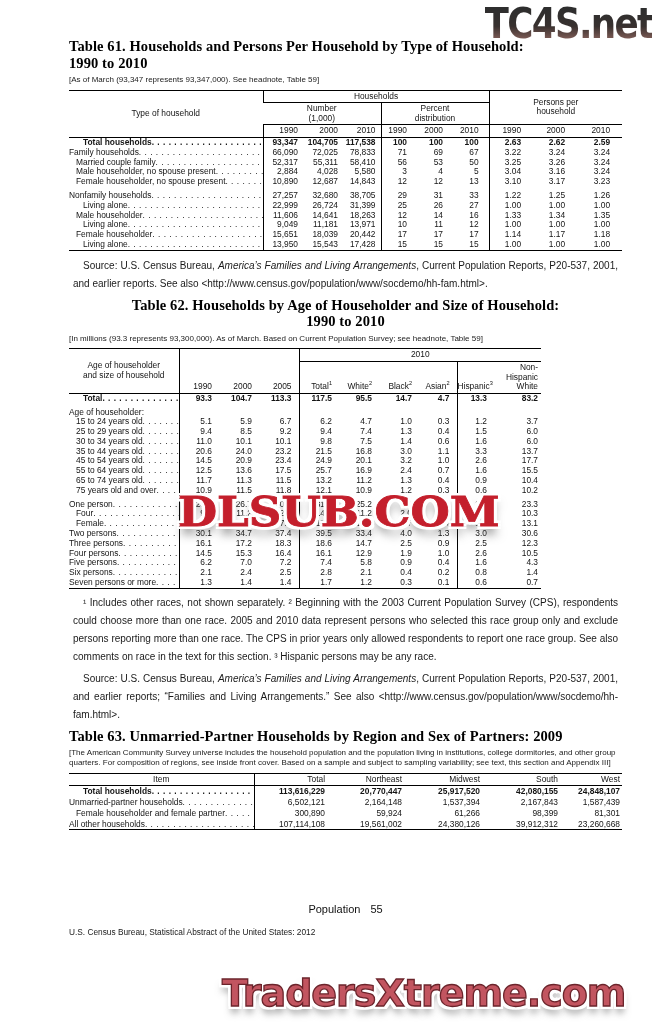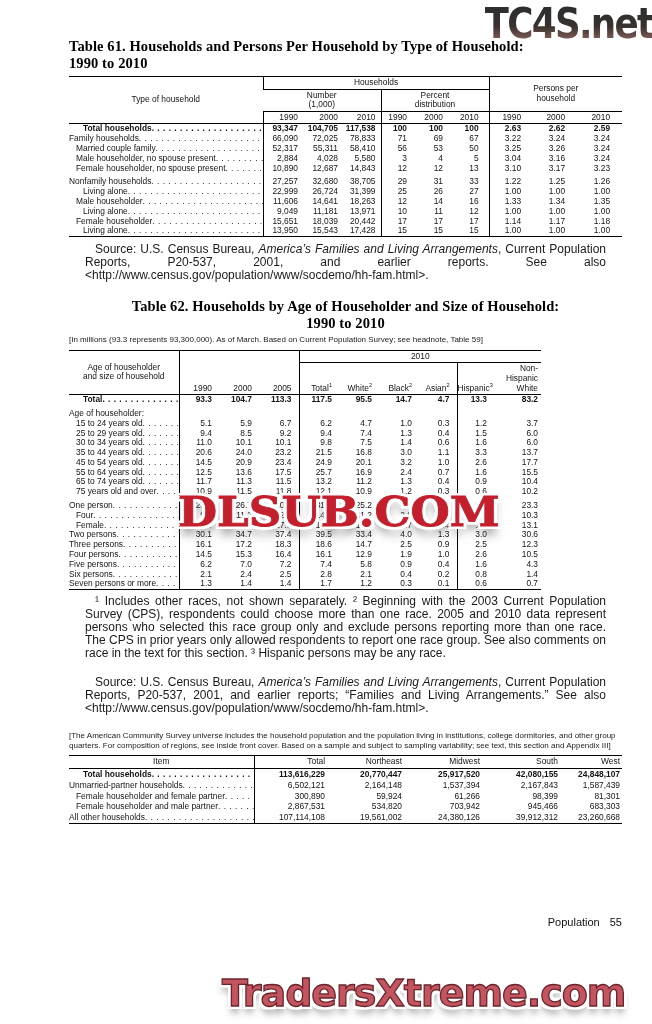--- a/index.html
+++ b/index.html
@@ -3,21 +3,21 @@
 <meta charset="utf-8">
 <style>
   html,body{margin:0;padding:0;background:#888;}
   .page{position:relative;width:652px;height:1024px;background:#fff;overflow:hidden;
         font-family:"Liberation Sans",sans-serif;color:#141414;margin:0 auto;}
   .content{position:absolute;left:69px;top:0;width:553px;}
 
   h2.tbl-title{font-family:"Liberation Serif",serif;font-weight:bold;font-size:14.5px;
     line-height:16.5px;margin:0;color:#000;white-space:pre-line;letter-spacing:.1px;}
   .headnote{font-size:8px;line-height:9.6px;margin:4px 0 0 0;color:#1a1a1a;}
-  .note,.source{font-size:12px;line-height:13px;margin:16px;text-align:justify;text-indent:10px;color:#1a1a1a;}
+  .note,.source{font-size:10px;line-height:18px;margin:4px;text-align:justify;text-indent:10px;color:#1a1a1a;}
   .source{margin-top:6px;}
   .note{margin-top:5px;}
   .source.tight{margin-top:1px;}
 
   .ctable{border-collapse:collapse;table-layout:fixed;width:100%;
     border-top:1px solid #000;border-bottom:1.5px solid #000;margin-top:5px;}
   .ctable thead{border-bottom:1.5px solid #000;}
   .ctable th{font-weight:normal;font-size:8.4px;line-height:9.6px;padding:1px 0;
     text-align:center;vertical-align:middle;white-space:pre-line;}
   .ctable td{font-size:8.4px;line-height:9.8px;padding:0;vertical-align:bottom;}
@@ -43,21 +43,21 @@
   #t61 .col3,#t61 .col4,#t61 .col5{padding-right:10px;}
   #t61 .col6,#t61 .col7,#t61 .col8{padding-right:12px;}
   #t62{width:472px;}
   #t62 .col0,#t62 .col1,#t62 .col2,#t62 .col3,#t62 .col4,#t62 .col5,#t62 .col6{padding-right:7px;}
   #t62 .col7{padding-right:12px;}
   #t62 .col8{padding-right:3px;}
   #t63 .col0,#t63 .col1,#t63 .col2,#t63 .col3,#t63 .col4{padding-right:2px;}
 
   .mt-t62{margin-top:22px;text-align:center;}
   .mt-t63{margin-top:18px;}
-  .pageno{margin-top:92px;text-align:right;font-size:11px;color:#111;}
+  .pageno{margin-top:73px;text-align:center;font-size:11px;color:#111;}
   .pageno .pgap{display:inline-block;width:10px;}
   .imprint{margin:12px 0 0 0;font-size:8.3px;color:#1a1a1a;}
 
   
   #wm-top{position:absolute;top:2px;right:0;z-index:6;
     font-family:"DejaVu Sans",sans-serif;font-weight:bold;font-size:42px;line-height:44px;
     letter-spacing:-2px;transform:scaleX(.85);transform-origin:100% 0;
     background:linear-gradient(180deg,#232323 15%,#2e2624 55%,#8a5f58 92%);
     -webkit-background-clip:text;background-clip:text;color:transparent;opacity:.95;}
   @supports not ((-webkit-background-clip:text) or (background-clip:text)){
@@ -76,20 +76,21 @@
 </style>
 </head>
 <body>
 
 <div class="page">
   <div class="content">
 
     <section>
       <h2 class="tbl-title" style="margin-top:38px">Table 61. Households and Persons Per Household by Type of Household:
 1990 to 2010</h2>
+      <p class="headnote">[As of March (93,347 represents 93,347,000). See headnote, Table 59]</p>
       <table id="t61" class="ctable">
         <colgroup>
           <col style="width:194px">
             <col style="width:40px">
             <col style="width:40px">
             <col style="width:38px">
           <col style="width:36px">
             <col style="width:36px">
             <col style="width:36px">
           <col style="width:44px">
@@ -711,20 +712,21 @@
               <td class="num col7 vl">0.6</td>
               <td class="num col8">0.7</td>
             </tr>
           </tbody>
       </table>
       <p class="note">¹ Includes other races, not shown separately. ² Beginning with the 2003 Current Population Survey (CPS), respondents could choose more than one race. 2005 and 2010 data represent persons who selected this race group only and exclude persons reporting more than one race. The CPS in prior years only allowed respondents to report one race group. See also comments on race  in the text for this section. ³ Hispanic persons may be any race.</p>
       <p class="source tight"><span>Source: U.S. Census Bureau, </span><i>America’s Families and Living Arrangements</i><span>, Current Population Reports, P20-537, 2001, and earlier reports; “Families and Living Arrangements.” See also &lt;http://www.census.gov/population/www/socdemo/hh-fam.html&gt;.</span></p>
     </section>
 
     <section>
+      <h2 class="tbl-title mt-t63">Table 63. Unmarried-Partner Households by Region and Sex of Partners: 2009</h2>
       <p class="headnote">[The American Community Survey universe includes the household population and the population living in institutions, college dormitories, and other group quarters. For composition of regions, see inside front cover. Based on a sample and subject to sampling variability; see text, this section and Appendix III]</p>
       <table id="t63" class="ctable">
         <colgroup>
           <col style="width:185px">
             <col style="width:73px">
             <col style="width:77px">
           <col style="width:78px">
             <col style="width:78px">
             <col style="width:62px">
         </colgroup>
@@ -772,50 +774,38 @@
                   <span class="dots"></span>
                 </span>
               </td>
               <td class="num col0 vl">300,890</td>
               <td class="num col1">59,924</td>
               <td class="num col2">61,266</td>
               <td class="num col3">98,399</td>
               <td class="num col4">81,301</td>
             </tr>
             <tr>
-              <td class="stub ind1">
-                <span class="lw">
-                  <span class="lb">Female householder and male partner</span>
-                  <span class="dots"></span>
-                </span>
-              </td>
-              <td class="num col0 vl">2,867,531</td>
-              <td class="num col1">534,820</td>
-              <td class="num col2">703,942</td>
-              <td class="num col3">945,466</td>
-              <td class="num col4">683,303</td>
-            </tr>
-            <tr>
               <td class="stub ind0">
                 <span class="lw">
                   <span class="lb">All other households</span>
                   <span class="dots"></span>
                 </span>
               </td>
               <td class="num col0 vl">107,114,108</td>
               <td class="num col1">19,561,002</td>
               <td class="num col2">24,380,126</td>
               <td class="num col3">39,912,312</td>
               <td class="num col4">23,260,668</td>
             </tr>
           </tbody>
       </table>
     </section>
 
     <div class="pageno">
       <span>Population</span><span class="pgap"></span><span>55</span>
     </div>
+    <p class="imprint">U.S. Census Bureau, Statistical Abstract of the United States: 2012</p>
   </div>
 
   <div id="wm-top">TC4S.net</div>
   <div id="wm-mid">DLSUB.COM</div>
   <div id="wm-bottom">TradersXtreme.com</div>
 </div>
 
 </body></html>

